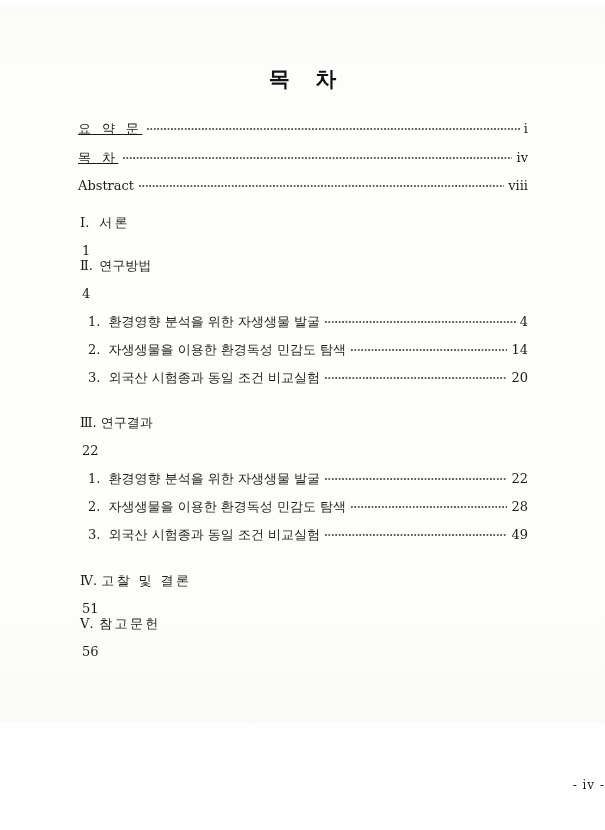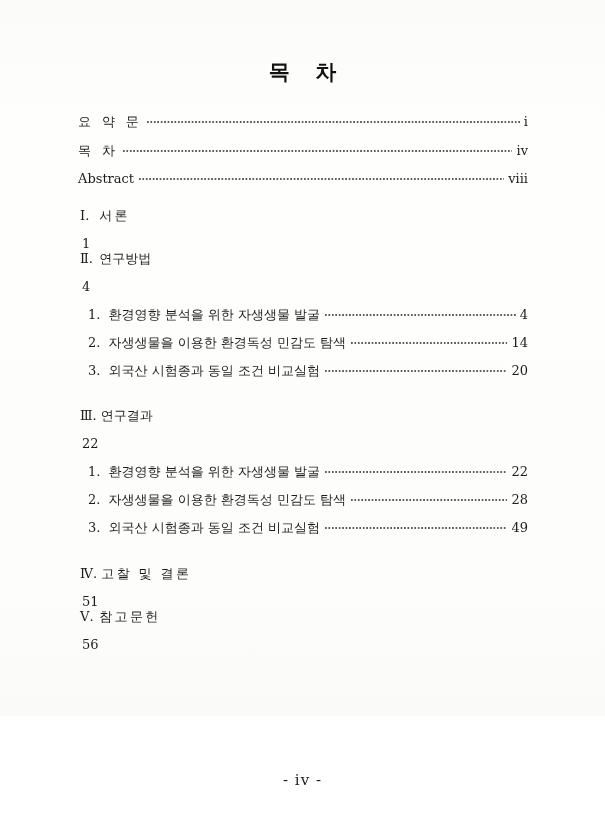--- a/index.html
+++ b/index.html
@@ -10,21 +10,21 @@
     width: 605px;
     height: 830px;
     background: #ffffff;
     font-family: "DejaVu Serif", "Liberation Serif", serif;
     color: #1a1a1a;
     overflow: hidden;
     position: relative;
   }
   .page {
     position: absolute;
-    left: 0; top: 0;
+    left: 0; top: 7px;
     width: 605px;
     height: 716px;
     background: #7dd3fc;
   }
   
   .page::before {
     content: "";
     position: absolute;
     left: 0; top: 0; right: 0; bottom: 0;
     background:
@@ -94,40 +94,40 @@
   }
 
   
   .front-group .entry { margin-bottom: 12.5px; }
 
   .chap-group { margin-top: 0; }
   .chapter { margin-bottom: 0px; flex-direction: column; }
   .sub { margin-bottom: 0px; }
 
   
-  .sp-wide  { letter-spacing: 3.4px; }
+  .sp-wide  { letter-spacing: 3.4px; text-decoration: underline; }
   .sp-mid   { letter-spacing: 2.4px; }
   .sp-none  { letter-spacing: 0px; }
 
   .roman {
     display: inline-block;
     min-width: 15px;
     font-family: "DejaVu Serif", "Liberation Serif", serif;
   }
 
   .sub .label { padding-left: 10px; }
   .sub .num { display:inline-block; padding-right: 4px; }
 
   .footer {
     position: absolute;
     left: 0;
     top: 771px;
     width: 605px;
-    text-align: center;
-    font-size: 15px;
+    text-align: right;
+    font-size: 12px;
     color: #1c1c1c;
     letter-spacing: 1px;
   }
 </style>
 </head>
 <body>
 
 <div class="page">
 
   <div class="doc-title">목 차</div>

